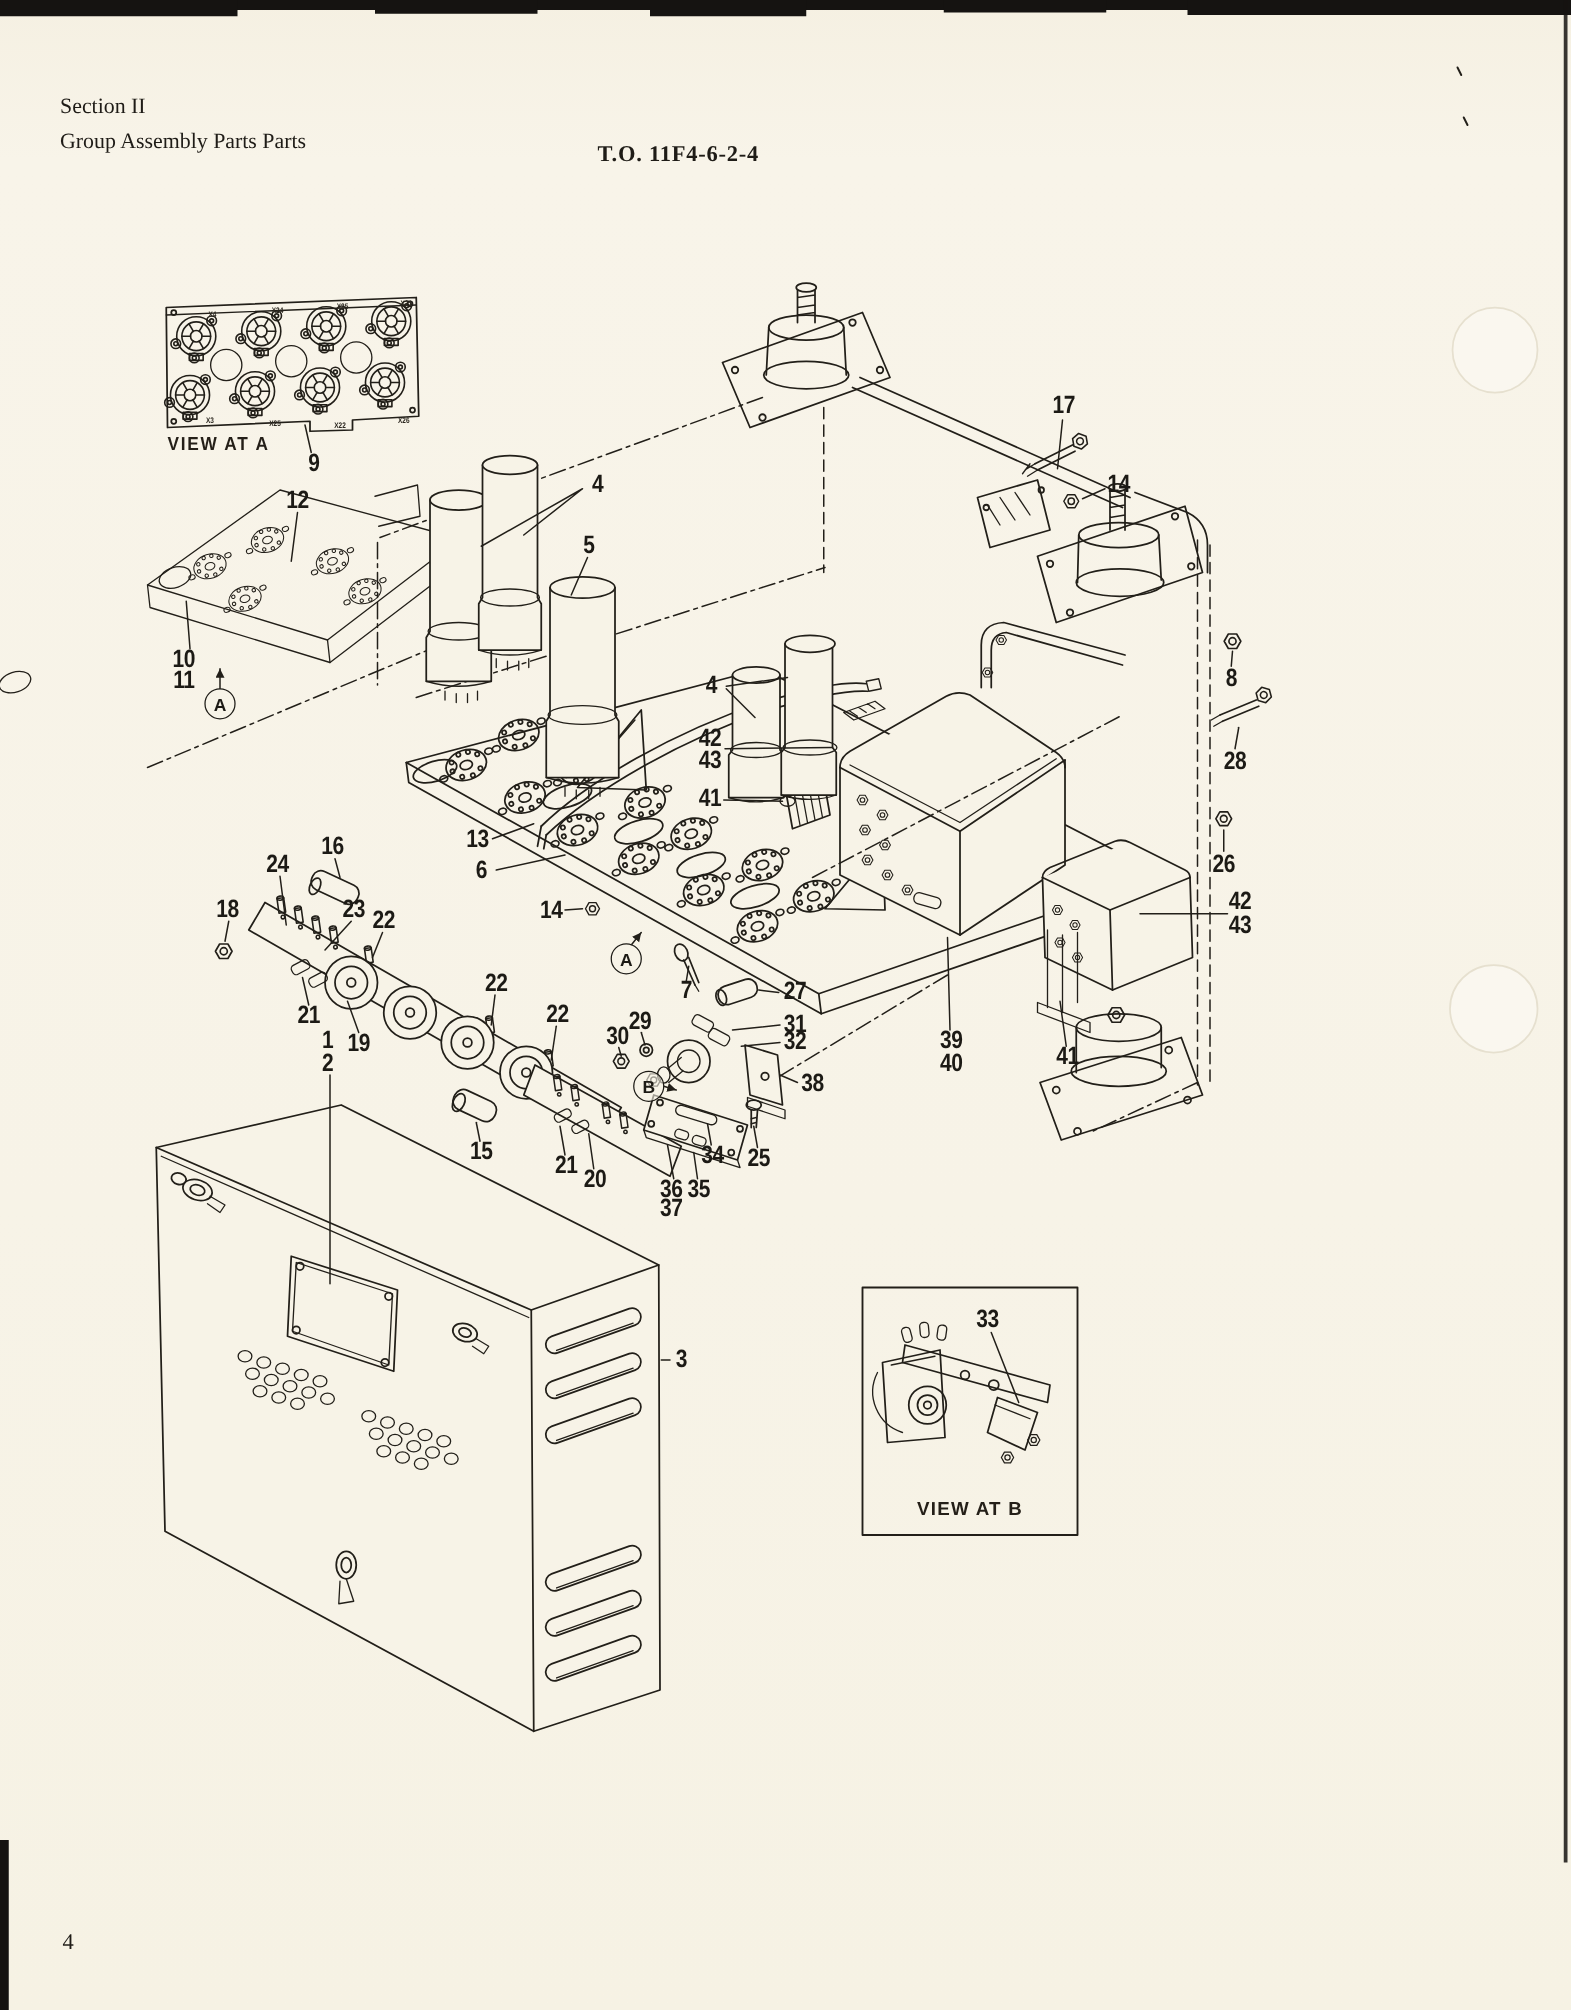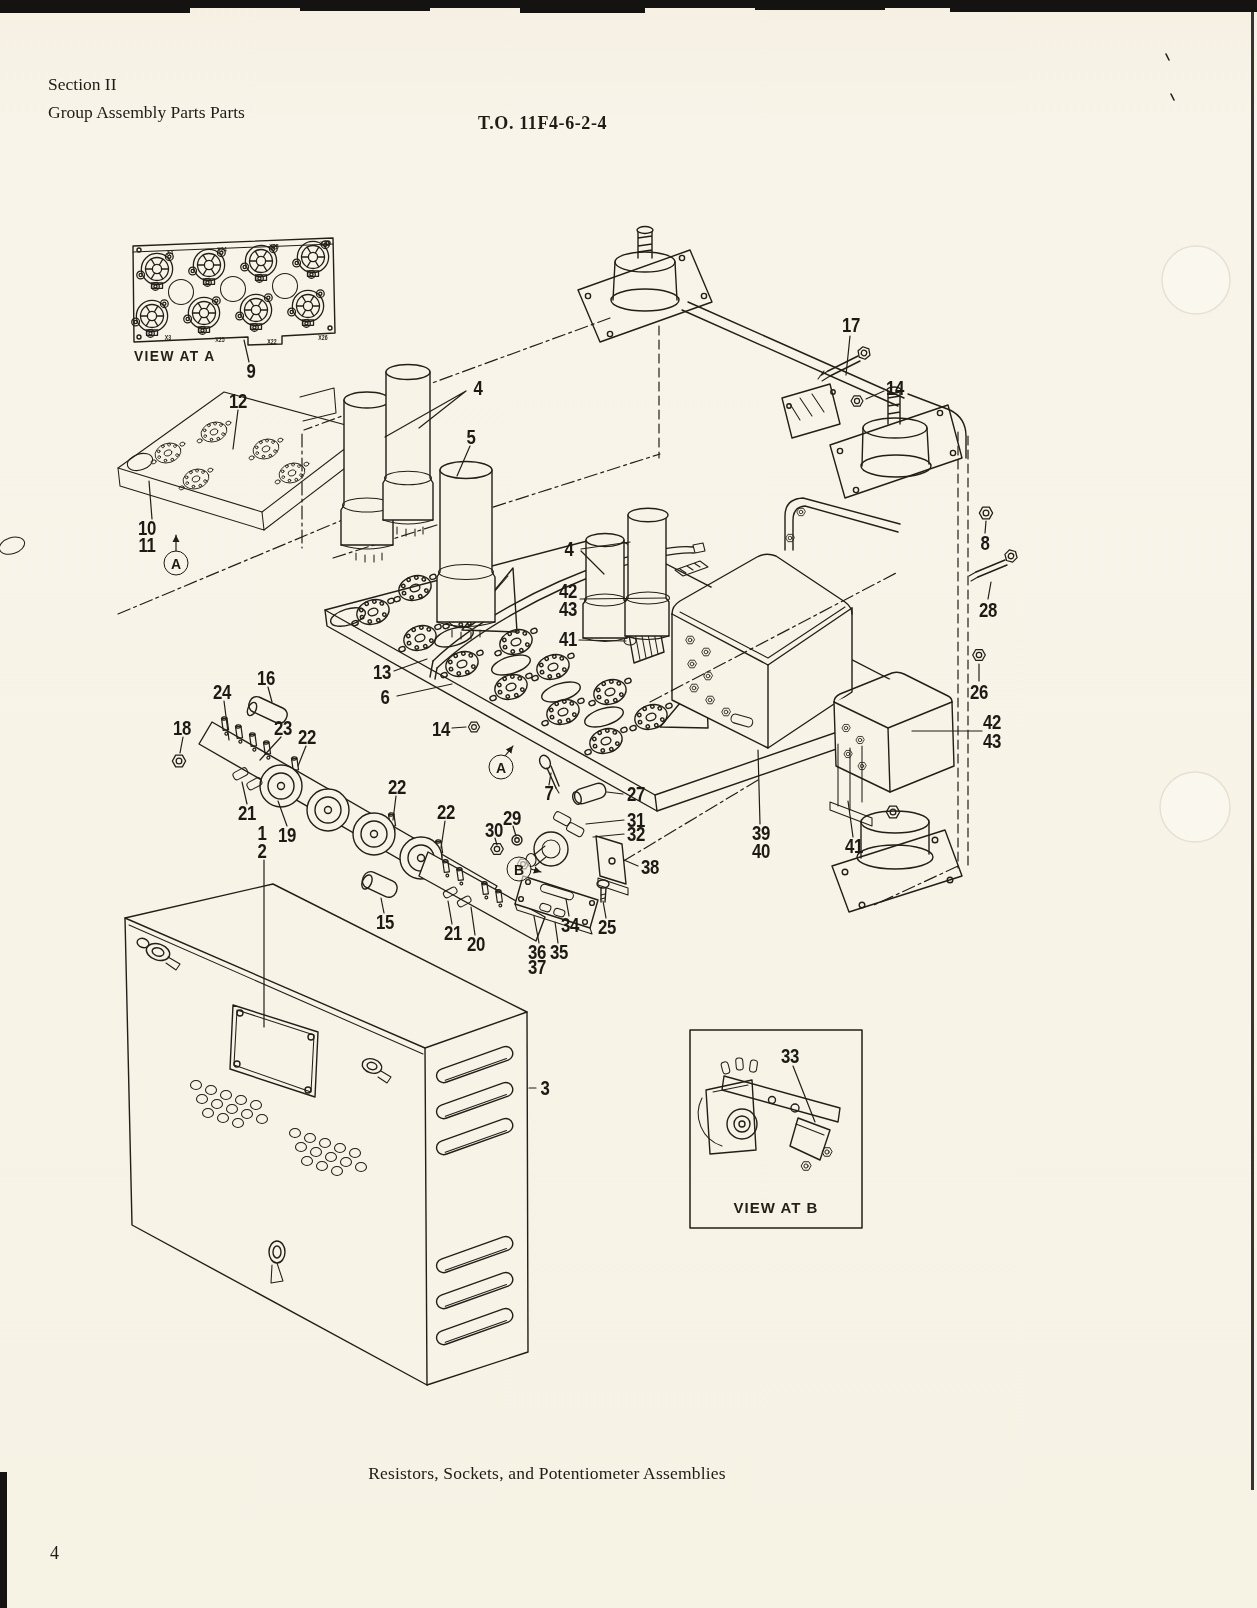--- a/index.html
+++ b/index.html
@@ -632,16 +632,15 @@
       <div class="socket-ref" style="left: 325px; top: 243px;">X21</div>
       <div class="socket-ref" style="left: 168px; top: 337px;">X3</div>
       <div class="socket-ref" style="left: 220px; top: 339px;">X25</div>
       <div class="socket-ref" style="left: 272px; top: 341px;">X22</div>
       <div class="socket-ref" style="left: 323px; top: 337px;">X26</div>
     </div>
 
   <div class="viewlabel" id="view-a">VIEW AT A</div>
   <div class="viewlabel" id="view-b">VIEW AT B</div>
 
-  <div class="caption" id="cap2">Resistors, Sockets, and Potentiometer Assemblies</div>
 
   <div id="page-num">4</div>
 </div>
 
 </body></html>

